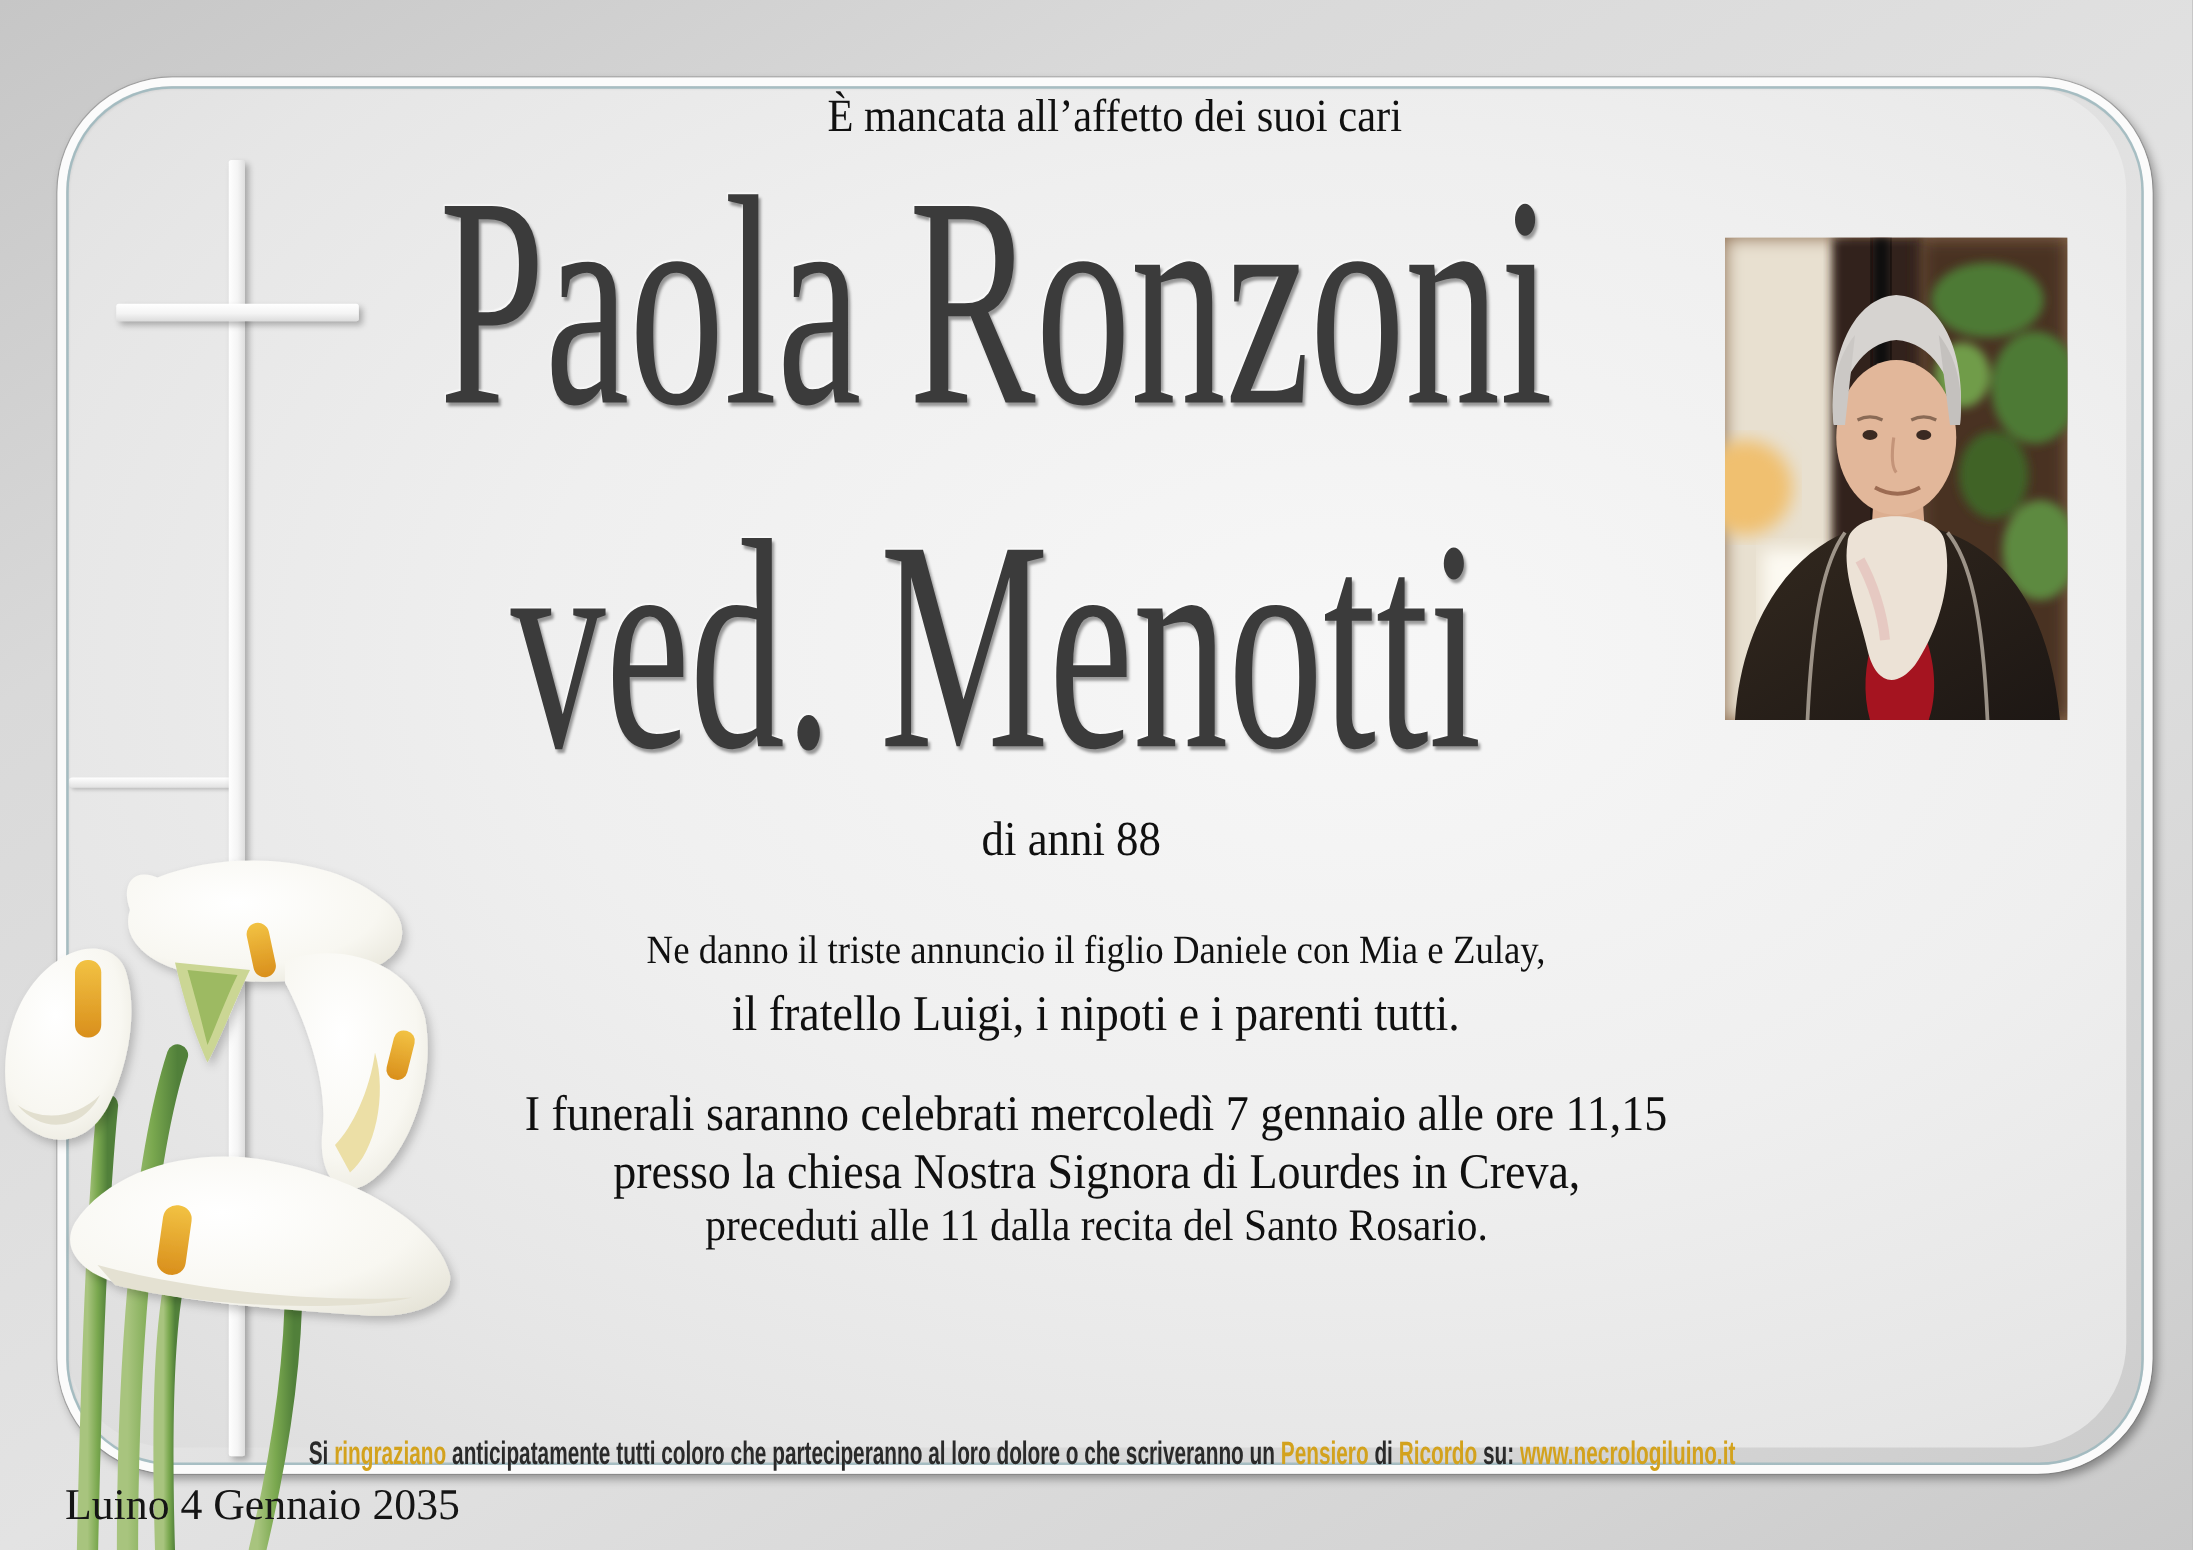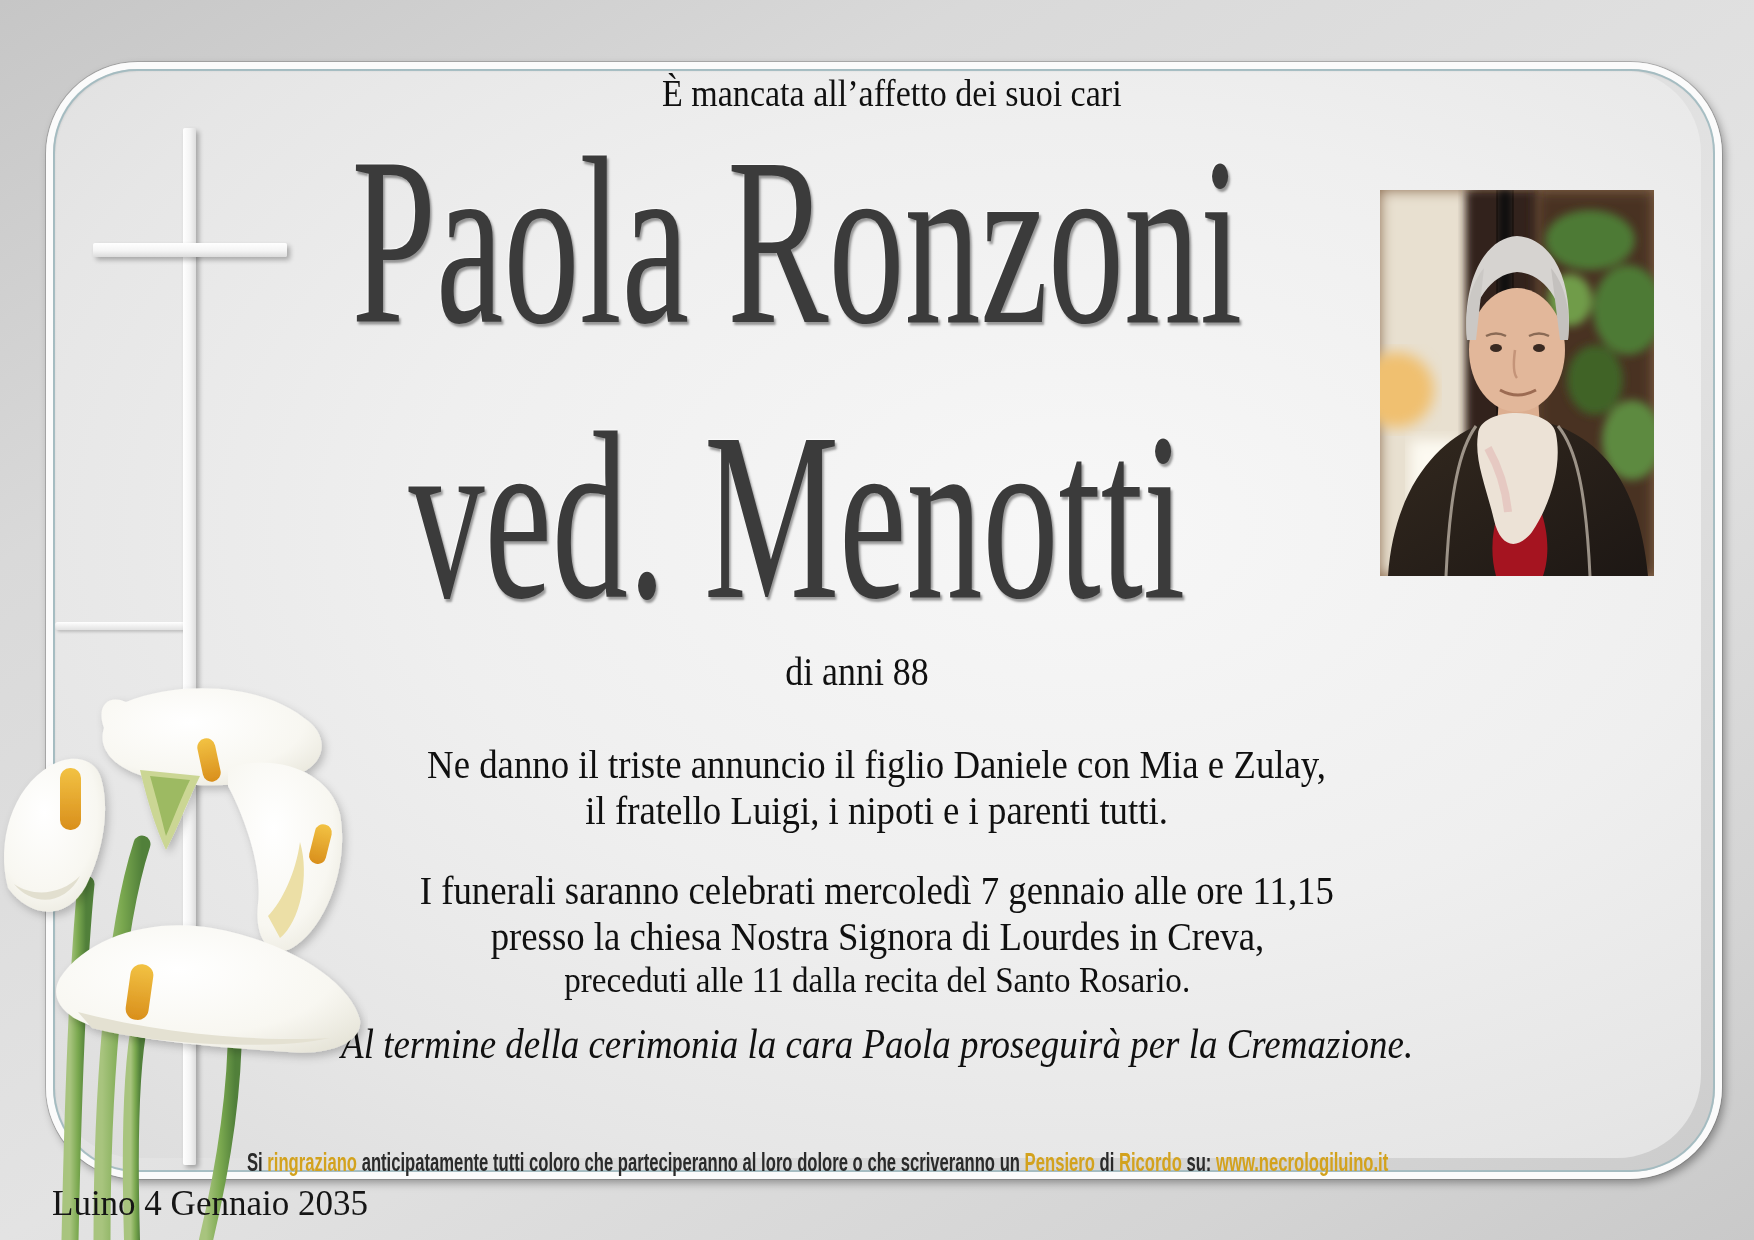--- a/index.html
+++ b/index.html
@@ -36,21 +36,21 @@
   }
   .glass-line {
     position:absolute; left:55px; top:622px; width:134px; height:8px; z-index:2;
     background:linear-gradient(180deg,#ffffff,#e2e2e2); box-shadow:2px 2px 3px rgba(0,0,0,.18); border-radius:3px;
   }
   
   .cline { position:absolute; left:0; width:1754px; text-align:center; color:var(--text-dark,#101010); white-space:nowrap; z-index:5; }
   .cline > span { display:inline-block; transform:scaleX(.92); transform-origin:center; }
   .topline { top:72px;  font-size:37px;padding-left:15px; }
   .ageline { top:649px; font-size:39px; left:-20px; }
-  .ann1 { top:741px; font-size:40px; }
+  .ann1 { top:741px; font-size:32px; }
   .ann2 { top:787px; font-size:40px;text-align:center; }
   .fun1 { top:867px; font-size:40px; }
   .fun2 { top:913px; font-size:40px; }
   .fun3 { top:959px; font-size:36px; }
   .crem { top:1020px; font-size:42px; font-style:italic; }
   .crem > span { transform:scaleX(.88); }
   
   .nameline { position:absolute; left:-80px; width:1754px; text-align:center; white-space:nowrap;
     font-size:160px; line-height:1; color:var(--title-gray,#3b3b3b); z-index:5;
     text-shadow:-1px -1px 1px rgba(255,255,255,.65), 2px 2px 2px rgba(0,0,0,.38); }
@@ -99,21 +99,20 @@
 
   <div class="cline ageline"><span>di anni 88</span></div>
 
   <div class="cline ann1"><span>Ne danno il triste annuncio il figlio Daniele con Mia e Zulay,</span></div>
   <div class="cline ann2"><span>il fratello Luigi, i nipoti e i parenti tutti.</span></div>
 
   <div class="cline fun1"><span>I funerali saranno celebrati mercoledì 7 gennaio alle ore 11,15</span></div>
   <div class="cline fun2"><span>presso la chiesa Nostra Signora di Lourdes in Creva,</span></div>
   <div class="cline fun3"><span>preceduti alle 11 dalla recita del Santo Rosario.</span></div>
 
-  <div class="cline crem"><span>Al termine della cerimonia la cara Paola proseguirà per la Cremazione.</span></div>
 
   <div class="thanks"><span class="wrap"><span>Si </span><span class="gold">ringraziano</span><span> anticipatamente tutti coloro che parteciperanno al loro dolore o che scriveranno un </span><span class="gold">Pensiero</span><span> di </span><span class="gold">Ricordo</span><span> su: </span><span class="gold">www.necrologiluino.it</span></span></div>
 
   <div class="dateline"><span>Luino 4 Gennaio 2035</span></div>
 
 
   <svg class="photo" viewBox="0 0 274 386" xmlns="http://www.w3.org/2000/svg">
     <defs>
       <filter id="blur7">
           <feGaussianBlur stdDeviation="7"></feGaussianBlur>

